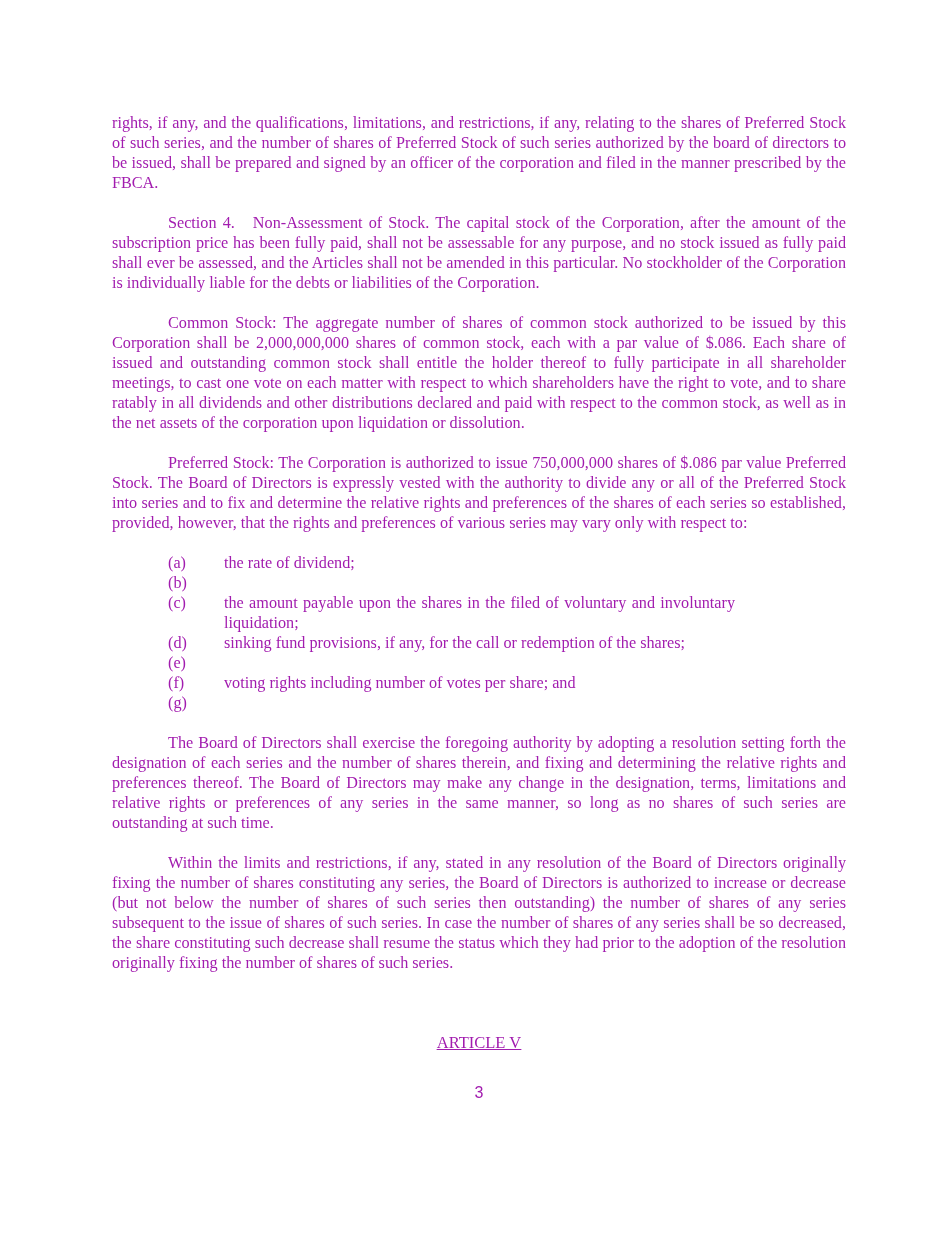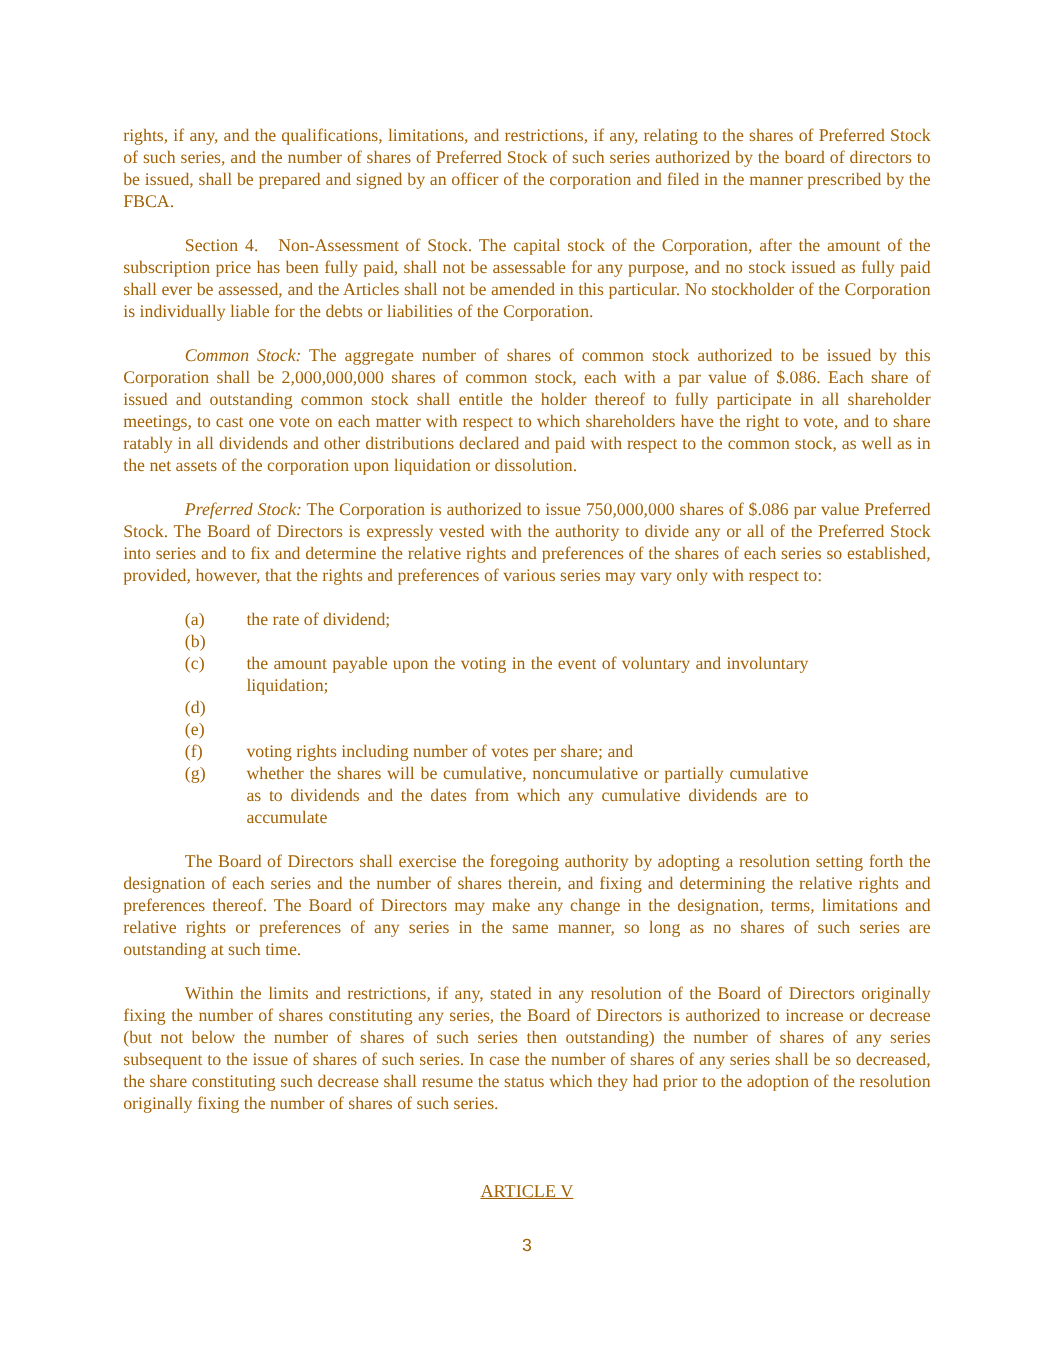--- a/index.html
+++ b/index.html
@@ -16,77 +16,78 @@
     font-size: 16.2px;
     line-height: 20px;
     color: #161616;
   }
   .para {
     margin: 0 0 20px 0;
     text-align: justify;
   }
   .para.indent { text-indent: 56px; }
   .lead-gap { margin-right: 18px; }
-  .italic { font-style: italic; }
+  .italic { }
   .list { margin: 0 0 20px 56px; }
   .list-item { display: flex; }
   .list-label { flex: 0 0 56px; width: 56px; }
   .list-text { flex: 0 0 511px; width: 511px; text-align: justify; }
   .article-heading {
     margin: 60px 0 0 0;
     text-align: center;
     font-size: 16.5px;
+    text-decoration: underline;
   }
   .article-heading .underlined { text-decoration: underline; }
   .page-number {
     margin: 30px 0 0 0;
     text-align: center;
     font-family: "Liberation Sans", "DejaVu Sans", sans-serif;
     font-size: 16px;
     line-height: 20px;
   }
 </style>
 </head>
 <body style="background: rgb(255, 255, 255);">
 
-<div class="page" style="color: #a16207;">
+<div class="page" style="color: #a21caf;">
 
   <p class="para">rights, if any, and the qualifications, limitations, and restrictions, if any, relating to the shares of Preferred Stock of such series, and the number of shares of Preferred Stock of such series authorized by the board of directors to be issued, shall be prepared and signed by an officer of the corporation and filed in the manner prescribed by the FBCA.</p>
 
   <p class="para indent"><span class="lead-gap">Section 4.</span><span>Non-Assessment of Stock. The capital stock of the Corporation, after the amount of the subscription price has been fully paid, shall not be assessable for any purpose, and no stock issued as fully paid shall ever be assessed, and the Articles shall not be amended in this particular. No stockholder of the Corporation is individually liable for the debts or liabilities of the Corporation.</span></p>
 
   <p class="para indent"><span class="italic">Common Stock:</span><span> </span><span>The aggregate number of shares of common stock authorized to be issued by this Corporation shall be 2,000,000,000 shares of common stock, each with a par value of $.086. Each share of issued and outstanding common stock shall entitle the holder thereof to fully participate in all shareholder meetings, to cast one vote on each matter with respect to which shareholders have the right to vote, and to share ratably in all dividends and other distributions declared and paid with respect to the common stock, as well as in the net assets of the corporation upon liquidation or dissolution.</span></p>
 
   <p class="para indent"><span class="italic">Preferred Stock:</span><span> </span><span>The Corporation is authorized to issue 750,000,000 shares of $.086 par value Preferred Stock. The Board of Directors is expressly vested with the authority to divide any or all of the Preferred Stock into series and to fix and determine the relative rights and preferences of the shares of each series so established, provided, however, that the rights and preferences of various series may vary only with respect to:</span></p>
 
   <div class="list">
     <div class="list-item">
       <div class="list-label">(a)</div>
       <div class="list-text">the rate of dividend;</div>
     </div>
     <div class="list-item">
       <div class="list-label">(b)</div>
     </div>
     <div class="list-item">
       <div class="list-label">(c)</div>
-      <div class="list-text">the amount payable upon the voting in the event of voluntary and involuntary liquidation;</div>
+      <div class="list-text">the amount payable upon the shares in the filed of voluntary and involuntary liquidation;</div>
     </div>
     <div class="list-item">
       <div class="list-label">(d)</div>
+      <div class="list-text">sinking fund provisions, if any, for the call or redemption of the shares;</div>
     </div>
     <div class="list-item">
       <div class="list-label">(e)</div>
     </div>
     <div class="list-item">
       <div class="list-label">(f)</div>
       <div class="list-text">voting rights including number of votes per share; and</div>
     </div>
     <div class="list-item">
       <div class="list-label">(g)</div>
-      <div class="list-text">whether the shares will be cumulative, noncumulative or partially cumulative as to dividends and the dates from which any cumulative dividends are to accumulate</div>
     </div>
   </div>
 
   <p class="para indent">The Board of Directors shall exercise the foregoing authority by adopting a resolution setting forth the designation of each series and the number of shares therein, and fixing and determining the relative rights and preferences thereof. The Board of Directors may make any change in the designation, terms, limitations and relative rights or preferences of any series in the same manner, so long as no shares of such series are outstanding at such time.</p>
 
   <p class="para indent">Within the limits and restrictions, if any, stated in any resolution of the Board of Directors originally fixing the number of shares constituting any series, the Board of Directors is authorized to increase or decrease (but not below the number of shares of such series then outstanding) the number of shares of any series subsequent to the issue of shares of such series. In case the number of shares of any series shall be so decreased, the share constituting such decrease shall resume the status which they had prior to the adoption of the resolution originally fixing the number of shares of such series.</p>
 
   <p class="article-heading"><span class="underlined">ARTICLE V</span></p>
 
   <p class="page-number">3</p>

